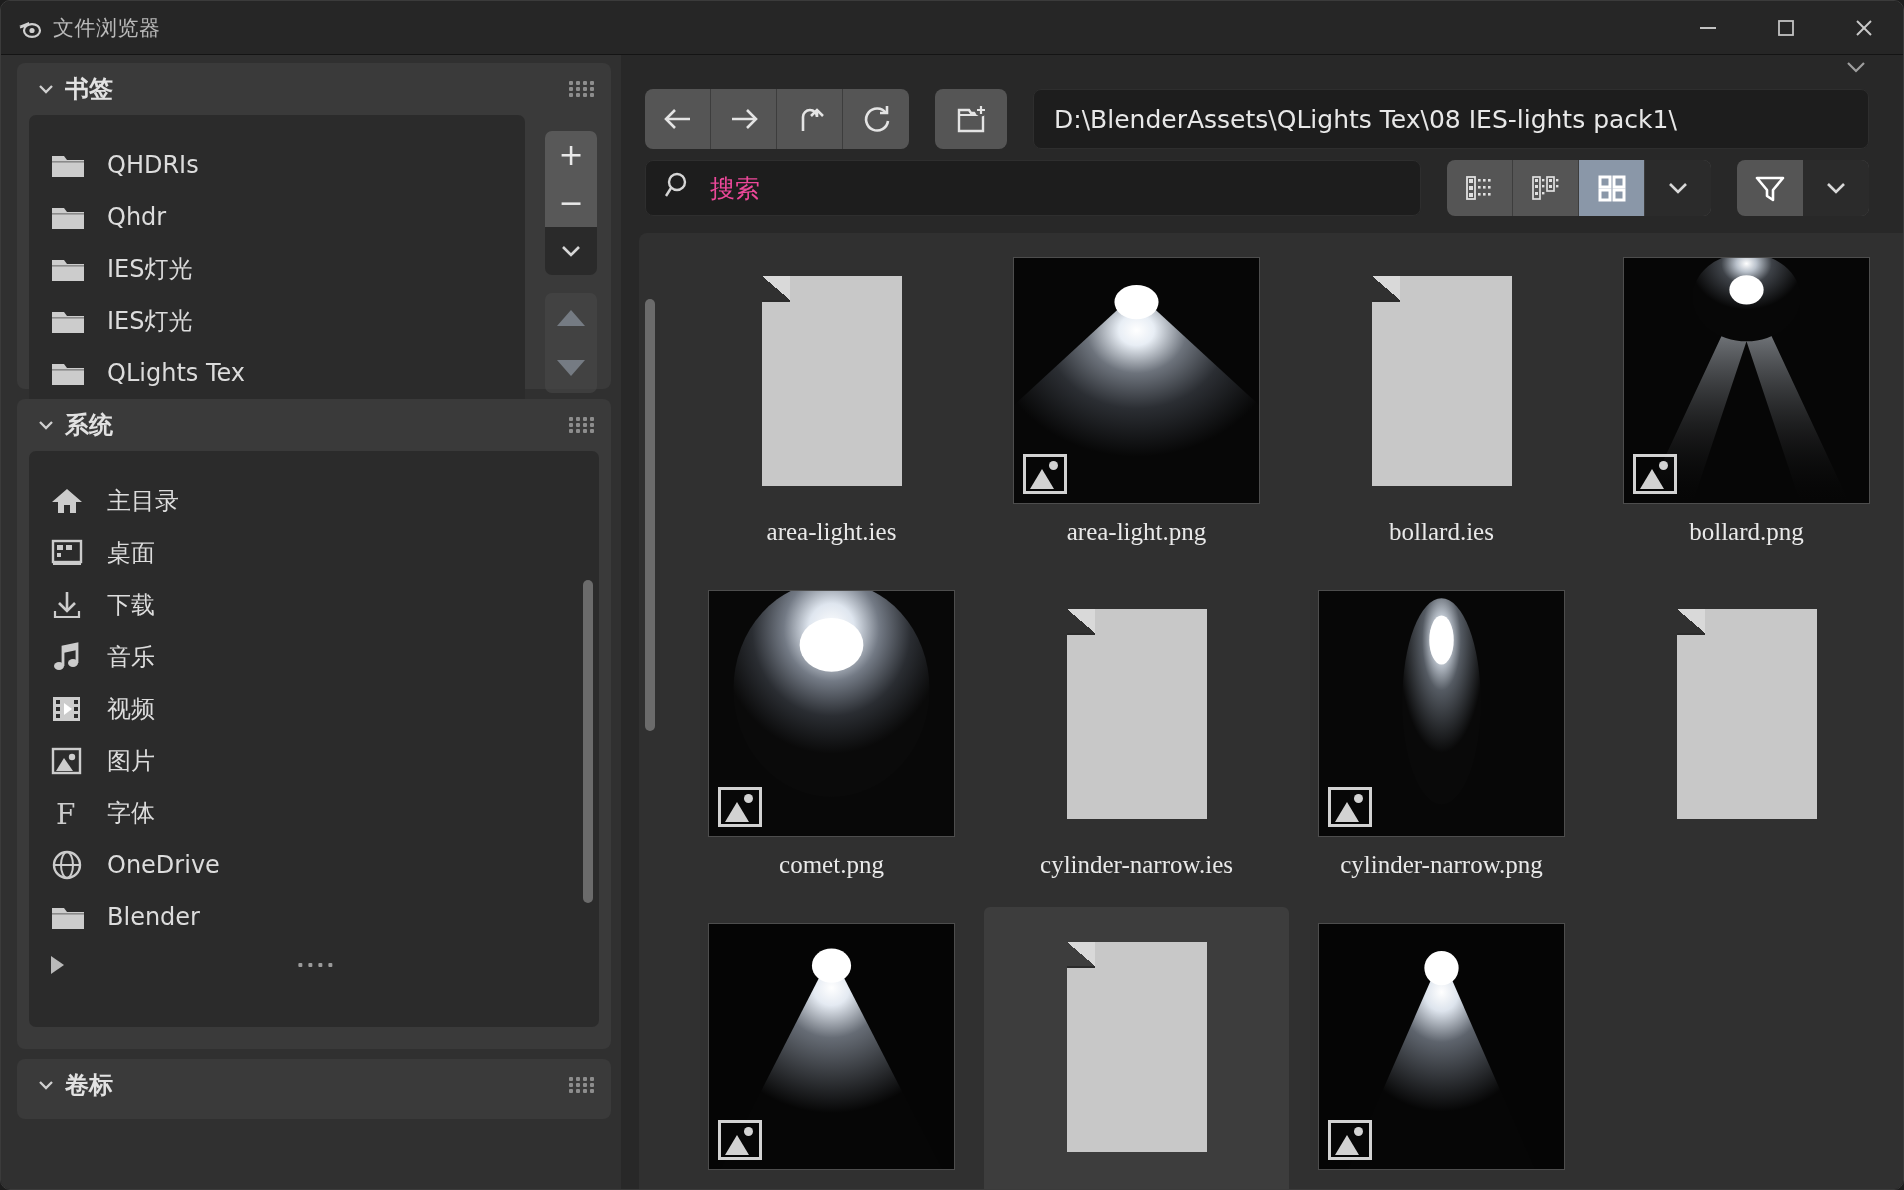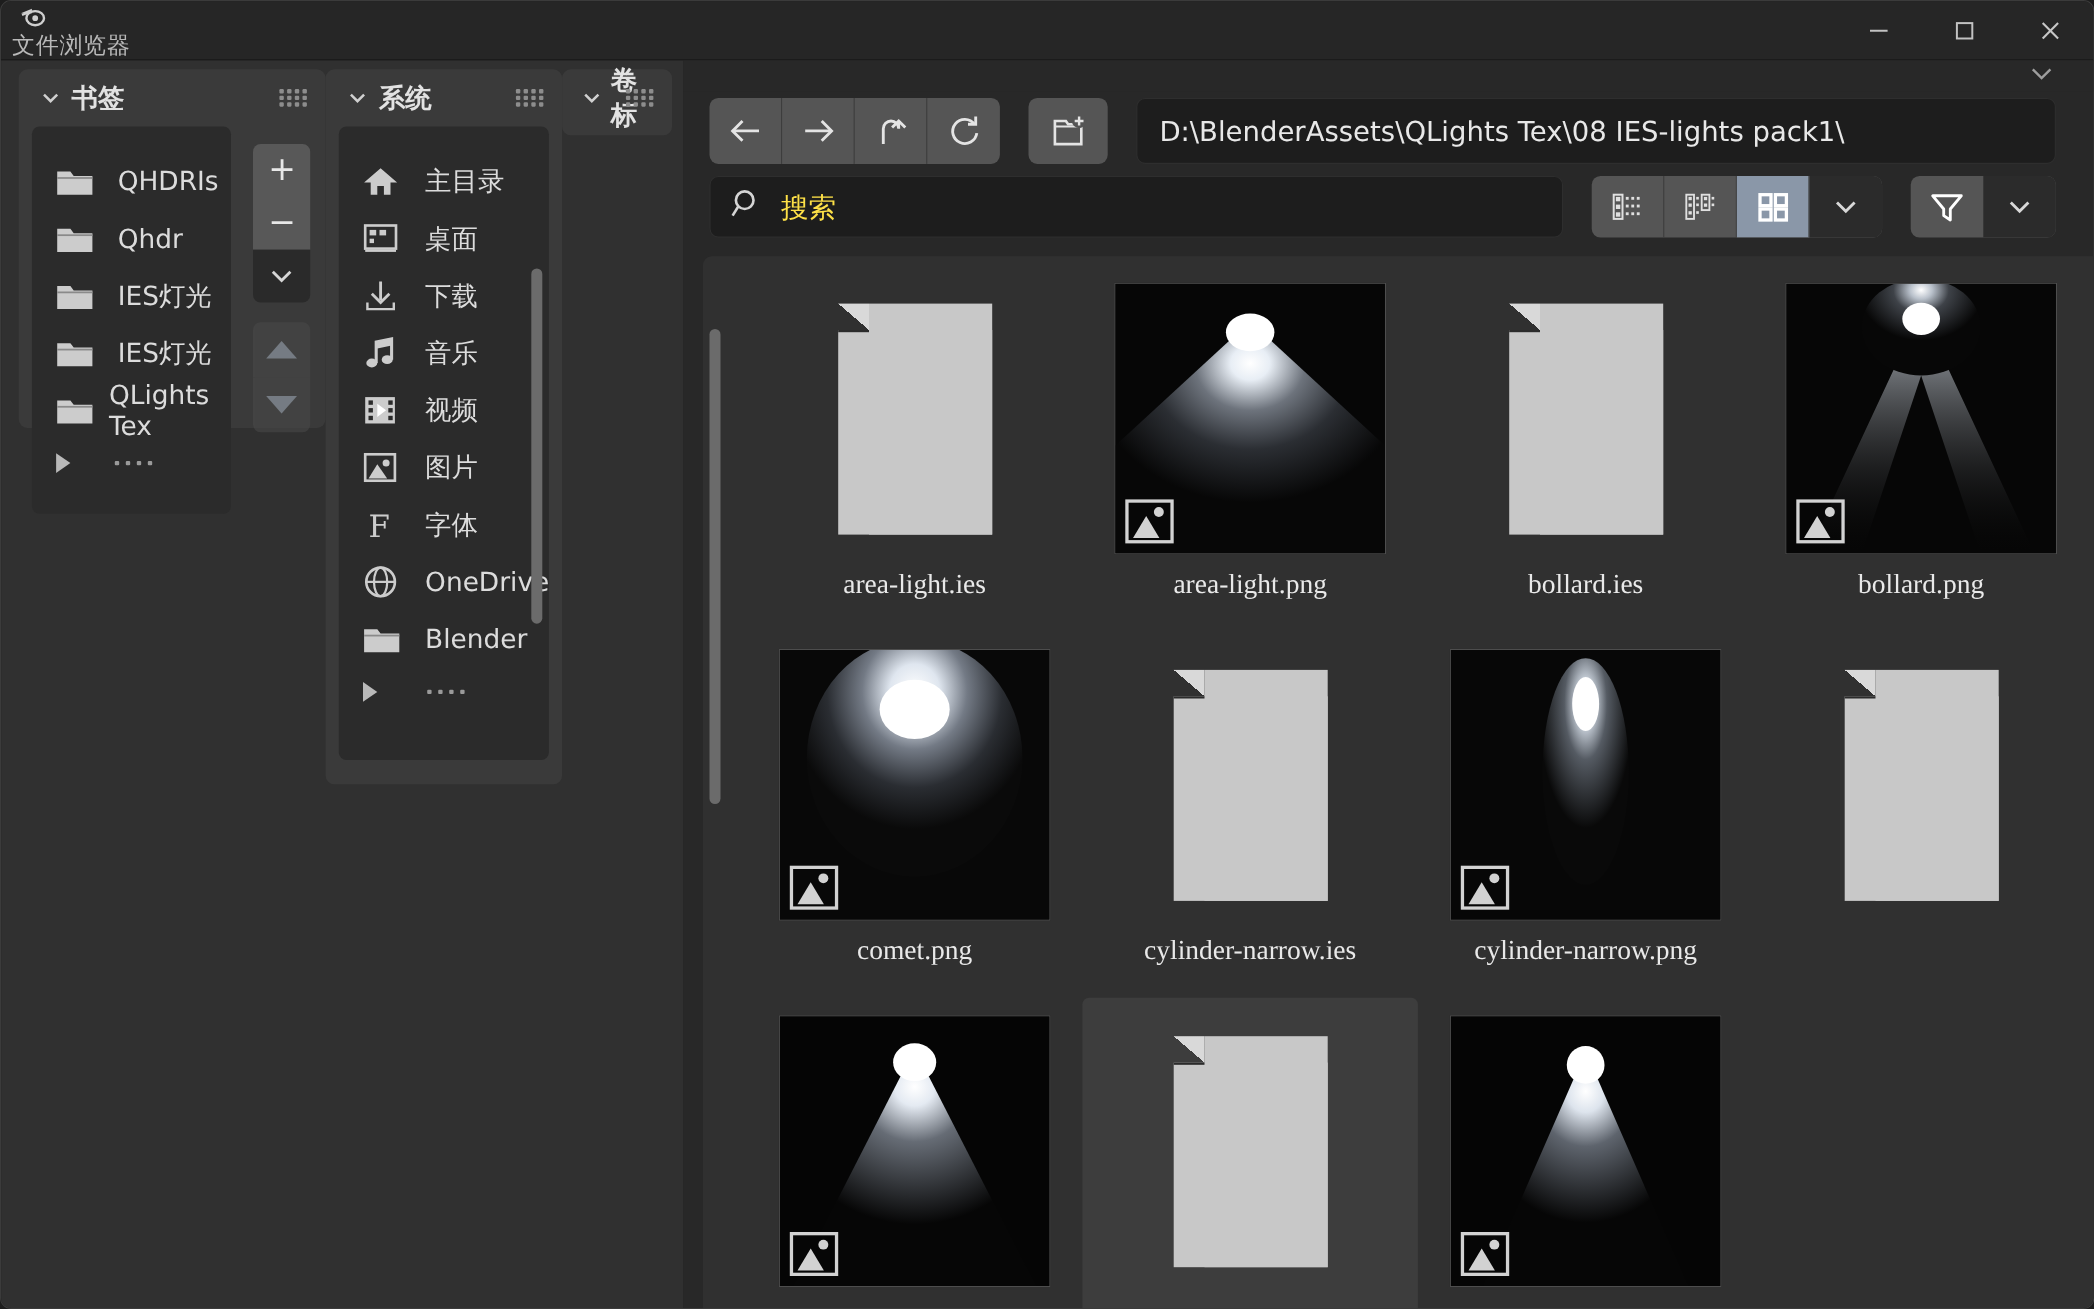--- a/index.html
+++ b/index.html
@@ -12,45 +12,44 @@
   .win {
     position: relative; width: 1904px; height: 1190px;
     background: #232323;
     border: 1px solid #3b3b3b;
     border-radius: 10px;
     overflow: hidden;
   }
 
   
   .titlebar {
-    height: 54px; display: flex; align-items: flex-start;
+    height: 54px; display: flex; align-items: center;
     background: #262626;
     border-bottom: 1px solid #141414;
     position: relative;
-    flex-direction: column;
   }
   .blender-logo {
     margin-left: 16px; width: 26px; height: 26px;
     display: flex; align-items: center; justify-content: center;
   }
   .title-text {
     margin-left: 10px; color: #b9b9b9; font-size: 21px; letter-spacing: .5px;
   }
   .wincontrols { position: absolute; right: 0; top: 0; height: 54px; display: flex; }
   .wc { width: 78px; height: 54px; display: flex; align-items: center; justify-content: center; color: #c2c2c2; }
 
   
   .body { display: flex; height: calc(1190px - 54px); }
 
   
   .sidebar {
     width: 620px; min-width: 620px;
     background: #303030;
     padding: 8px 10px 0 16px;
-    display: flex; 
+    display: flex; flex-direction: column;
     position: relative;
     overflow: hidden;
   }
   .panel {
     background: #3a3a3a;
     border-radius: 8px;
     margin-bottom: 10px;
     padding: 0 0 10px 0;
     position: relative;
   }
@@ -145,21 +144,21 @@
     border-radius: 8px; display: flex; align-items: center; padding: 0 20px;
     border: 1px solid #2e2e2e;
   }
   .pathfield span { color: #e8e8e8; font-size: 25px; white-space: nowrap; overflow: hidden; }
 
   .filterbar { display: flex; align-items: center; padding: 0 34px 0 24px; height: 66px; gap: 0; }
   .searchbox {
     flex: 1; height: 56px; background: #1d1d1d; border-radius: 8px;
     display: flex; align-items: center; padding: 0 18px; border: 1px solid #2e2e2e;
   }
-  .searchbox .ph { color: #fde047; font-size: 25px; margin-left: 16px; }
+  .searchbox .ph { color: #ec4899; font-size: 25px; margin-left: 16px; }
   .vgroup { margin-left: 26px; display: flex; background: #555; border-radius: 8px; overflow: hidden; }
   .vbtn {
     width: 66px; height: 56px; display:flex; align-items:center; justify-content:center;
     border-right: 1px solid #3d3d3d; color: #e0e0e0;
   }
   .vbtn:last-child { border-right: none; }
   .vbtn.active { background: #8a97a8; }
   .vbtn.dark { background: #2b2b2b; }
   .fgroup { margin-left: 26px; display: flex; background: #555; border-radius: 8px; overflow: hidden; }
   .fbtn { width: 66px; height: 56px; display:flex; align-items:center; justify-content:center; color: #e0e0e0; }

